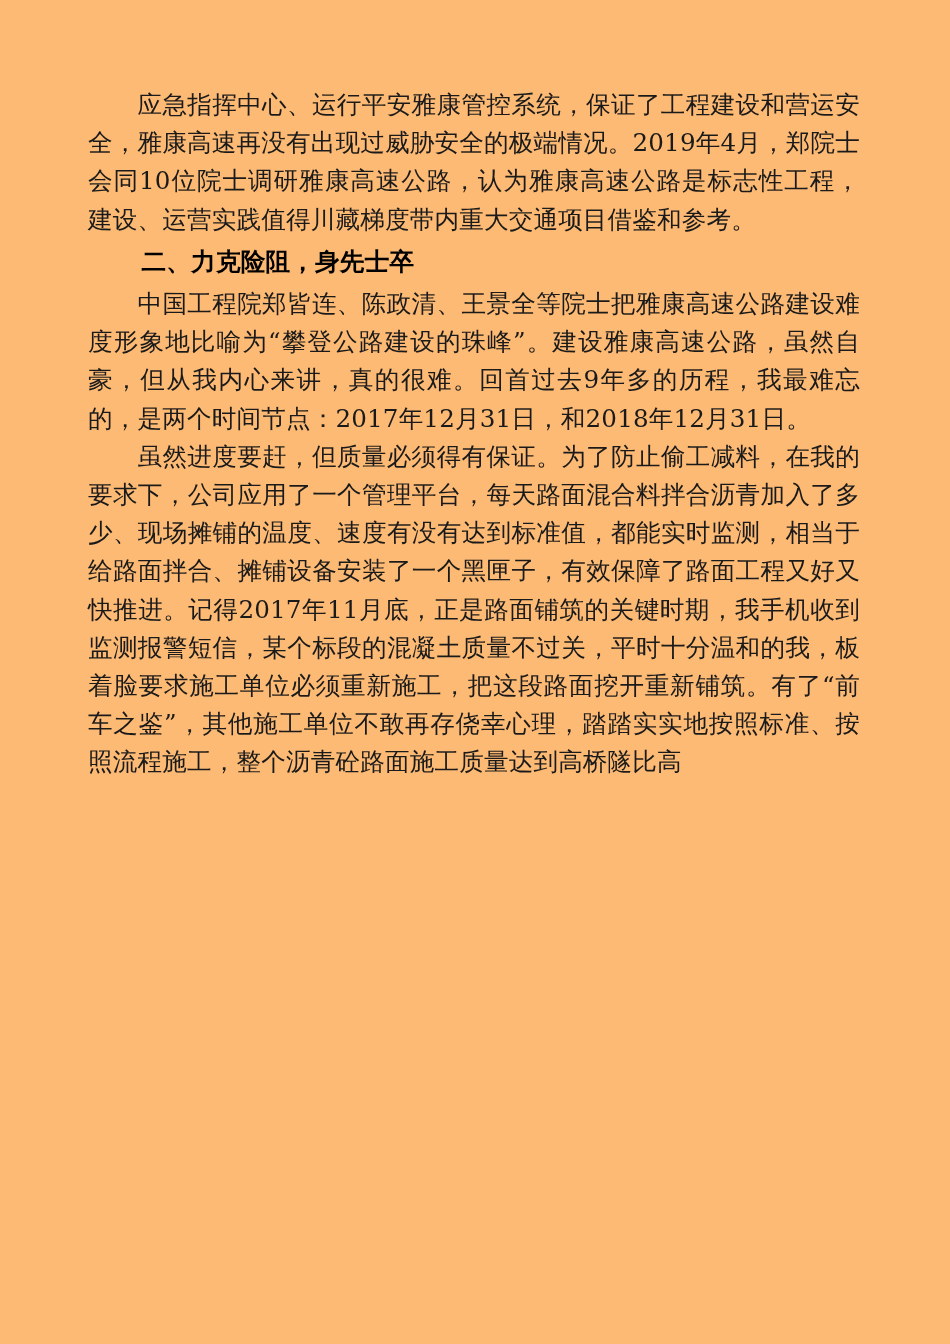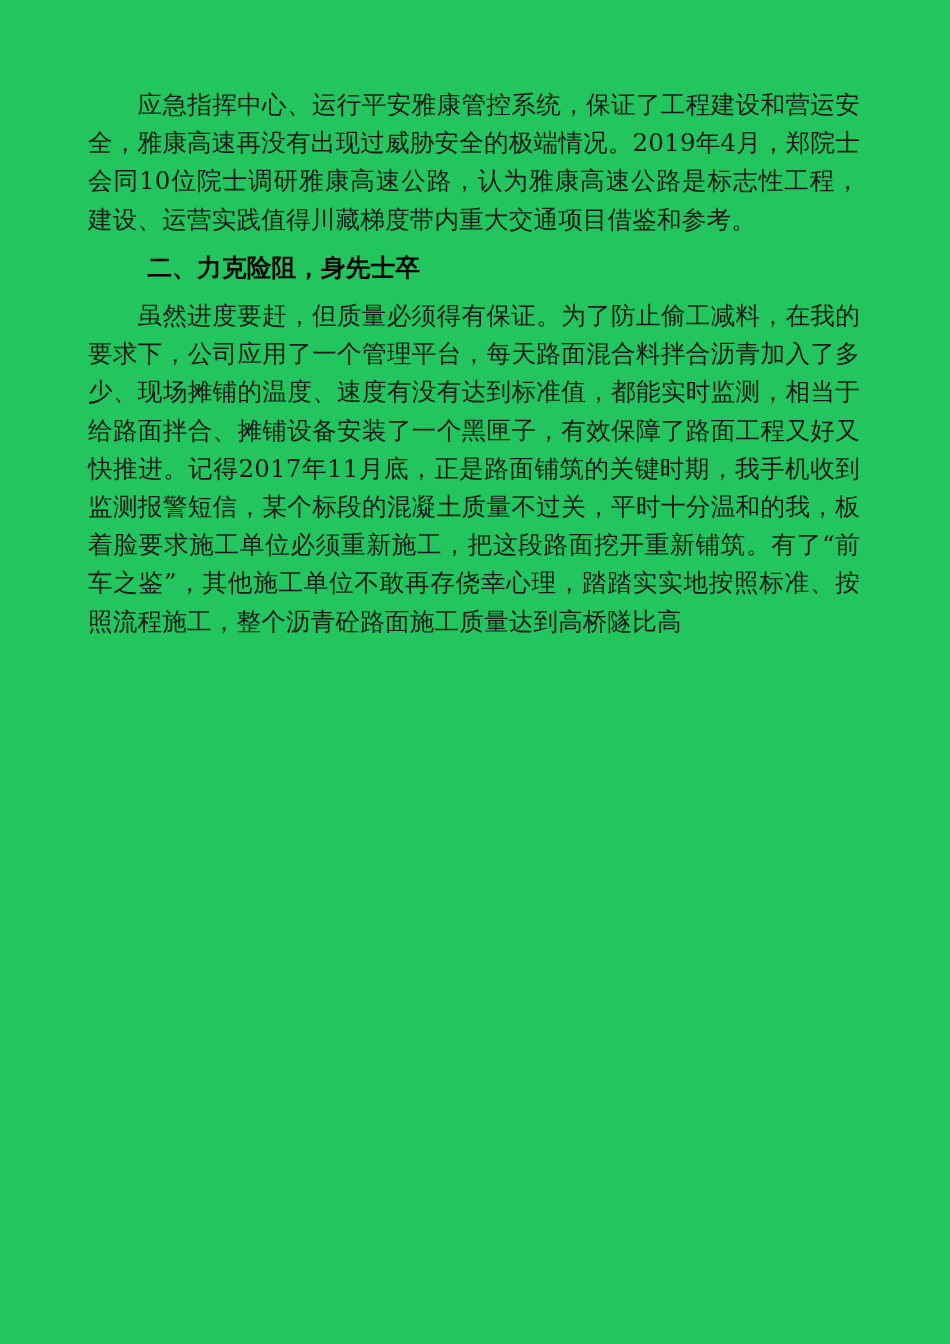--- a/index.html
+++ b/index.html
@@ -6,21 +6,21 @@
   html, body {
     margin: 0;
     padding: 0;
     background: #ffffff;
   }
 
   #page {
     position: relative;
     width: 950px;
     height: 1344px;
-    background: #22c55e;
+    background: #fdba74;
     overflow: hidden;
     box-sizing: border-box;
   }
 
   #text-column {
     position: absolute;
     left: 88px;
     top: 86px;
     width: 772px;
   }
@@ -34,21 +34,21 @@
     color: #1a1a1a;
     text-align: justify;
     text-justify: inter-character;
     text-indent: 49.5px;
     letter-spacing: 0.15px;
     word-break: break-all;
     -webkit-font-smoothing: antialiased;
   }
 
   .heading {
-    margin: 10px;
+    margin: 4px;
     padding: 0;
     font-family: "DejaVu Sans", "Liberation Sans", sans-serif;
     font-weight: bold;
     font-size: 24.6px;
     line-height: 38.2px;
     color: #000000;
     text-indent: 49.5px;
     text-align: left;
     letter-spacing: 0.2px;
   }
@@ -56,20 +56,21 @@
 </head>
 <body>
 
 <div id="page">
   <div id="text-column">
 
     <p class="para">应急指挥中心、运行平安雅康管控系统，保证了工程建设和营运安全，雅康高速再没有出现过威胁安全的极端情况。2019年4月，郑院士会同10位院士调研雅康高速公路，认为雅康高速公路是标志性工程，建设、运营实践值得川藏梯度带内重大交通项目借鉴和参考。</p>
 
     <p class="heading">二、力克险阻，身先士卒</p>
 
+    <p class="para">中国工程院郑皆连、陈政清、王景全等院士把雅康高速公路建设难度形象地比喻为“攀登公路建设的珠峰”。建设雅康高速公路，虽然自豪，但从我内心来讲，真的很难。回首过去9年多的历程，我最难忘的，是两个时间节点：2017年12月31日，和2018年12月31日。</p>
 
 
 
 
     <p class="para">虽然进度要赶，但质量必须得有保证。为了防止偷工减料，在我的要求下，公司应用了一个管理平台，每天路面混合料拌合沥青加入了多少、现场摊铺的温度、速度有没有达到标准值，都能实时监测，相当于给路面拌合、摊铺设备安装了一个黑匣子，有效保障了路面工程又好又快推进。记得2017年11月底，正是路面铺筑的关键时期，我手机收到监测报警短信，某个标段的混凝土质量不过关，平时十分温和的我，板着脸要求施工单位必须重新施工，把这段路面挖开重新铺筑。有了“前车之鉴”，其他施工单位不敢再存侥幸心理，踏踏实实地按照标准、按照流程施工，整个沥青砼路面施工质量达到高桥隧比高</p>
 
   </div>
 </div>
 
 </body></html>

